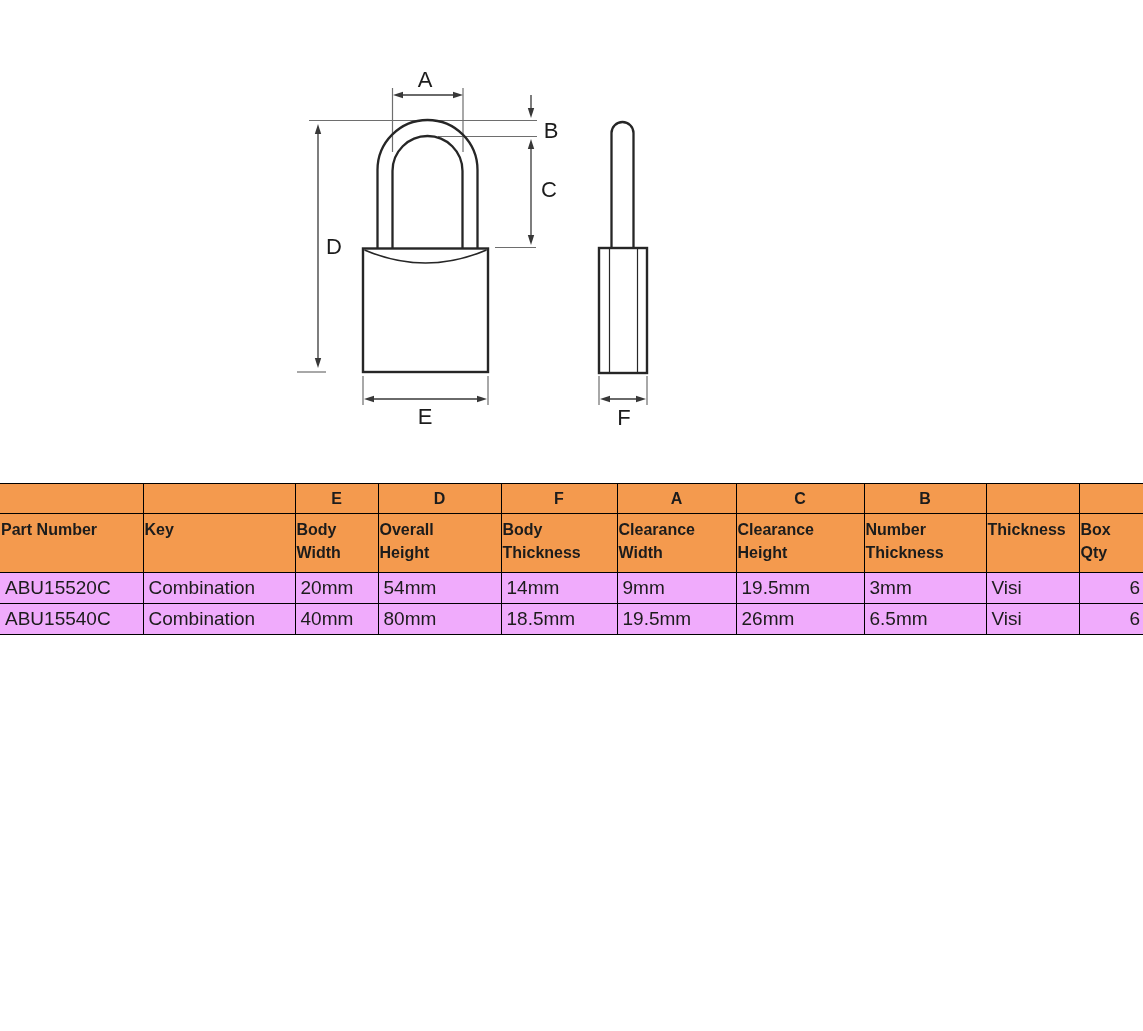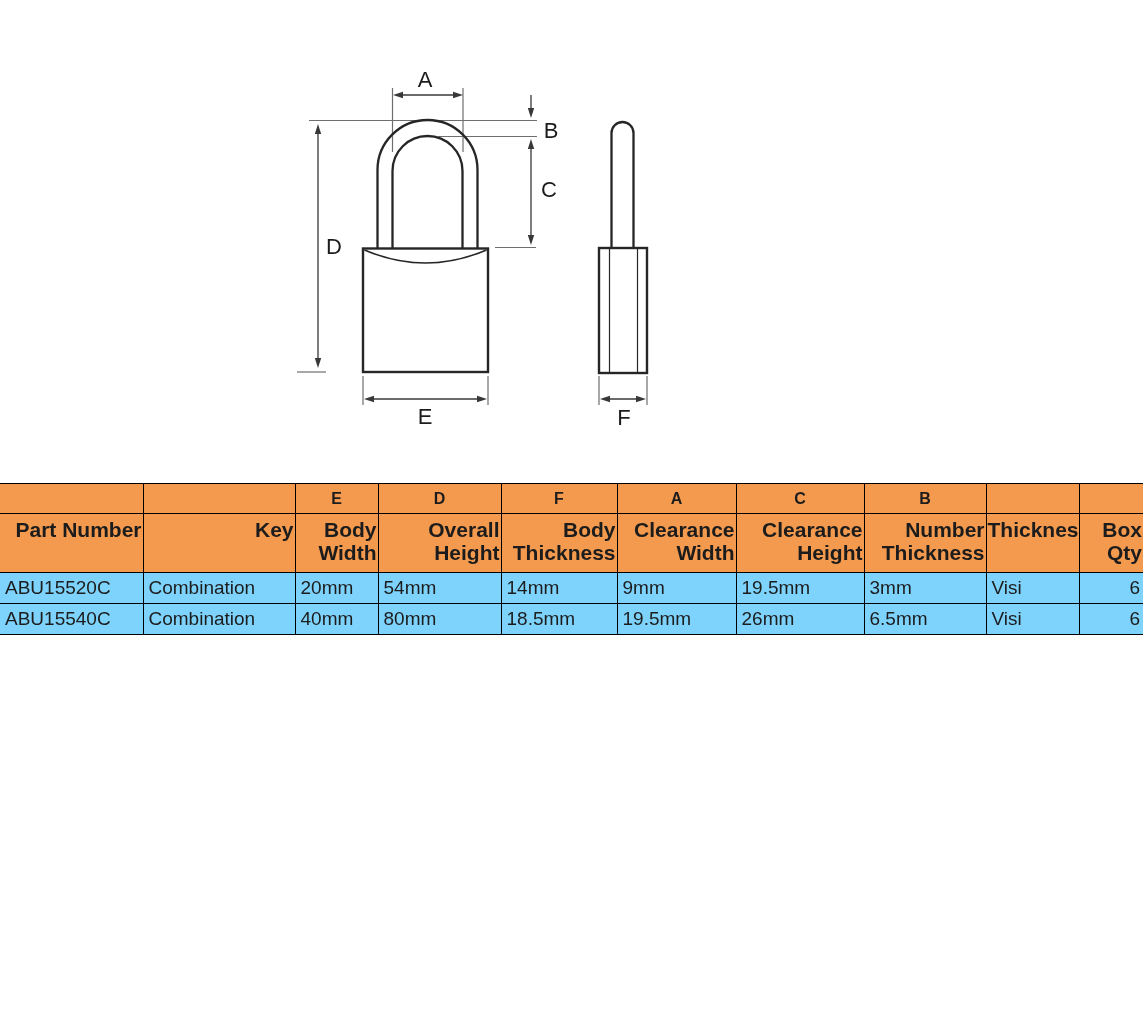--- a/index.html
+++ b/index.html
@@ -43,36 +43,36 @@
     height: 27px;
     text-align: center;
     vertical-align: middle;
     font-weight: bold;
     font-size: 16px;
     color: #161616;
   }
   tr.hrow td {
     background: #F49A4E;
     height: 53px;
-    text-align: right;
+    text-align: left;
     vertical-align: top;
     font-weight: bold;
-    font-size: 21px;
+    font-size: 16px;
     line-height: 23px;
     padding-top: 4px;
     white-space: pre-line;
     color: #161616;
   }
   tr.drow td {
     height: 28px;
     font-size: 19px;
     vertical-align: middle;
     padding-left: 5px;
     text-align: left;
-    background: #7dd3fc;
+    background: #f0abfc;
   }
   tr.drow td:last-child {
     text-align: right;
     padding-right: 3px;
     padding-left: 0;
   }
   tr.drow.lastrow td { border-bottom: 2px solid #000000; }
 </style>
 </head>
 <body>

